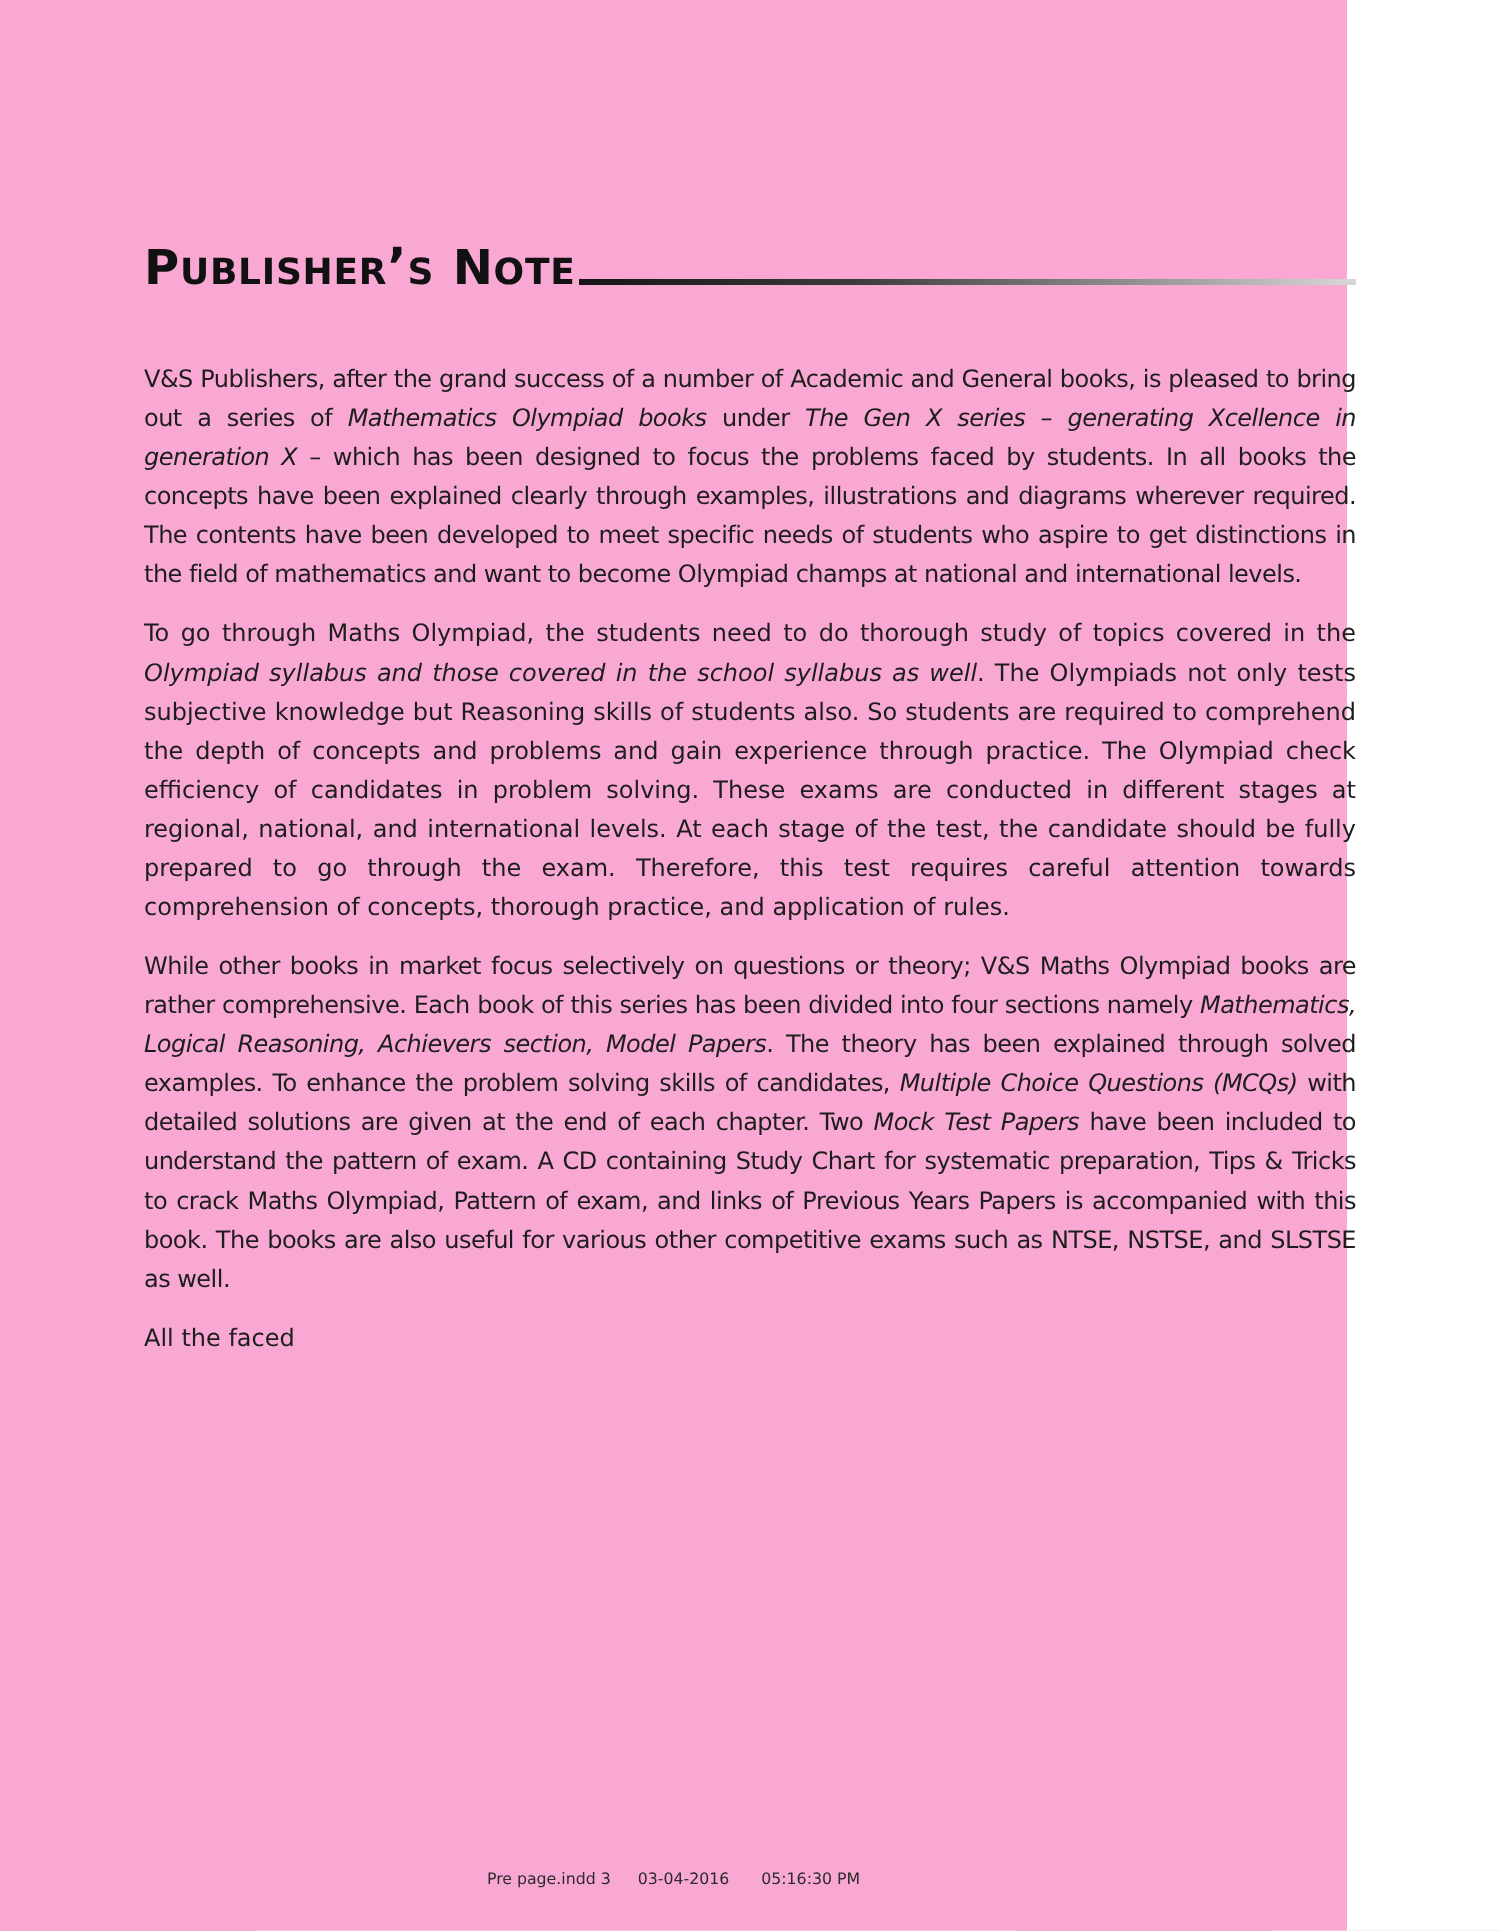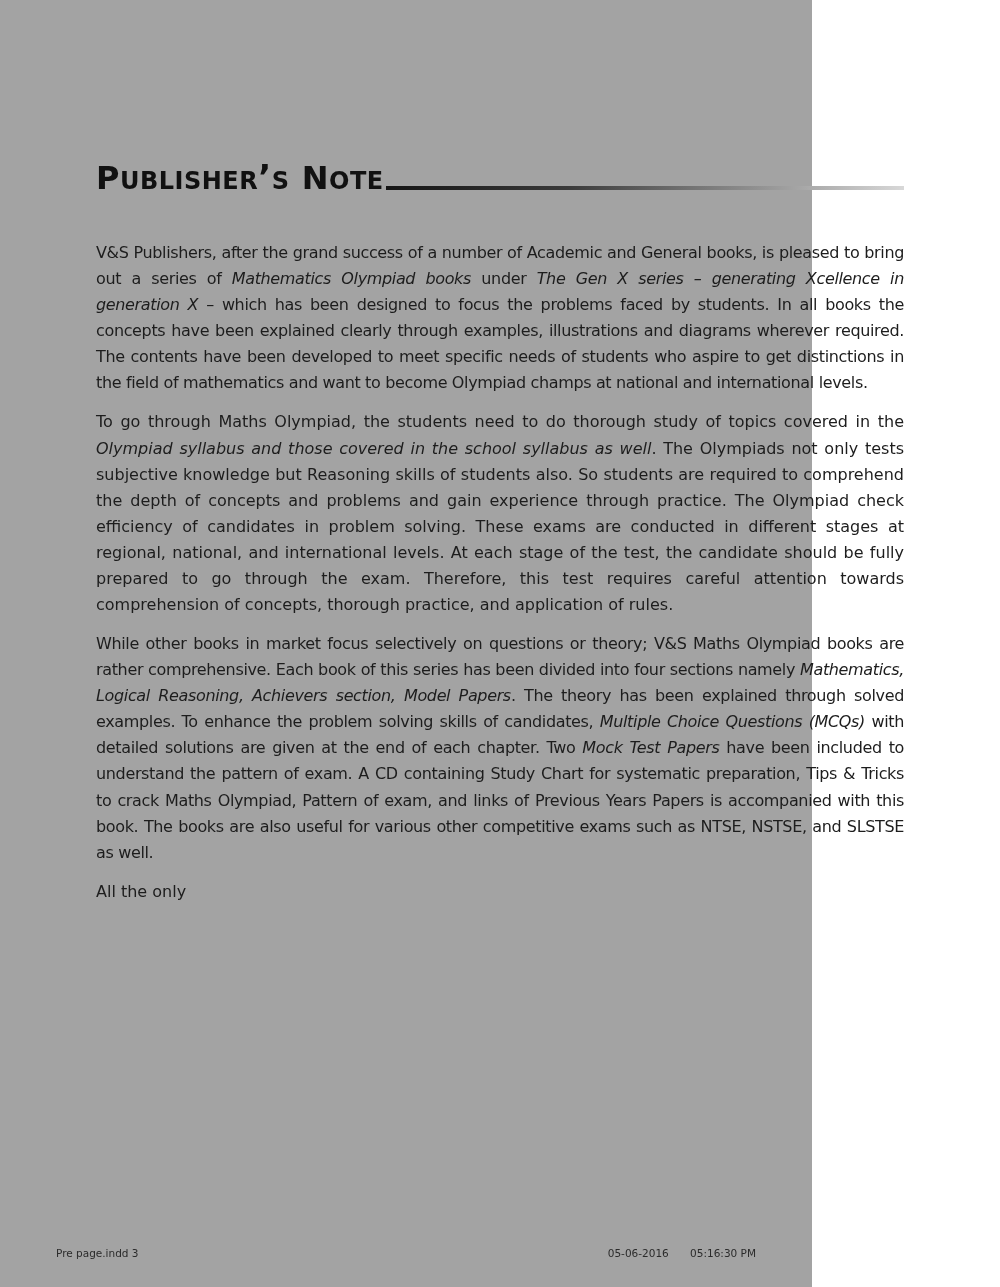--- a/index.html
+++ b/index.html
@@ -12,23 +12,23 @@
     height: 1287px;
     position: relative;
     font-family: "DejaVu Sans", sans-serif;
     color: #1a1a1a;
     overflow: hidden;
   }
 
   .page {
     position: absolute;
     left: 0; top: 0;
-    width: 812px;
+    width: 898px;
     height: 1287px;
-    background: #a3a3a3;
+    background: #f9a8d4;
   }
 
   .content {
     position: absolute;
     left: 96px;
     top: 150px;
     width: 808px;
   }
 
   
@@ -86,21 +86,21 @@
 
   .p-tight { letter-spacing: -0.35px; }
 
   
   .footer {
     position: absolute;
     left: 56px;
     right: 56px;
     bottom: 28px;
     display: flex;
-    justify-content: space-between;
+    justify-content: center;
     font-family: "DejaVu Sans", sans-serif;
     font-size: 10.5px;
     color: #2b2b2b;
   }
   .footer .right span { margin-left: 18px; }
 </style>
 </head>
 <body>
 
 <div class="page">
@@ -113,26 +113,26 @@
       </h1>
       <div class="rule-wrap">
         <div class="rule"></div>
       </div>
     </div>
 
     <div class="body" id="body-text">
         <p class="p-tight"><span>V&amp;S Publishers, after the grand success of a number of Academic and General books, is pleased to bring out a series of </span><i>Mathematics Olympiad books</i><span> under </span><i>The Gen X series – generating Xcellence in generation X</i><span> – which has been designed to focus the problems faced by students. In all books the concepts have been explained clearly through examples, illustrations and diagrams wherever required. The contents have been developed to meet specific needs of students who aspire to get distinctions in the field of mathematics and want to become Olympiad champs at national and international levels.</span></p>
         <p><span>To go through Maths Olympiad, the students need to do thorough study of topics covered in the </span><i>Olympiad syllabus and those covered in the school syllabus as well</i><span>. The Olympiads not only tests subjective knowledge but Reasoning skills of students also. So students are required to comprehend the depth of concepts and problems and gain experience through practice. The Olympiad check efficiency of candidates in problem solving. These exams are conducted in different stages at regional, national, and international levels. At each stage of the test, the candidate should be fully prepared to go through the exam. Therefore, this test requires careful attention towards comprehension of concepts, thorough practice, and application of rules.</span></p>
         <p class="p-tight"><span>While other books in market focus selectively on questions or theory; V&amp;S Maths Olympiad books are rather comprehensive. Each book of this series has been divided into four sections namely </span><i>Mathematics, Logical Reasoning, Achievers section, Model Papers</i><span>. The theory has been explained through solved examples. To enhance the problem solving skills of candidates, </span><i>Multiple Choice Questions (MCQs)</i><span> with detailed solutions are given at the end of each chapter. Two </span><i>Mock Test Papers</i><span> have been included to understand the pattern of exam. A CD containing Study Chart for systematic preparation, Tips &amp; Tricks to crack Maths Olympiad, Pattern of exam, and links of Previous Years Papers is accompanied with this book. The books are also useful for various other competitive exams such as NTSE, NSTSE, and SLSTSE as well.</span></p>
-        <p><span>All the only</span></p>
+        <p><span>All the faced</span></p>
       </div>
 
   </div>
 
   <div class="footer">
     <div class="left">Pre page.indd   3</div>
     <div class="right">
-      <span>05-06-2016</span>
+      <span>03-04-2016</span>
       <span>05:16:30 PM</span>
     </div>
   </div>
 
 </div>
 
 </body></html>

